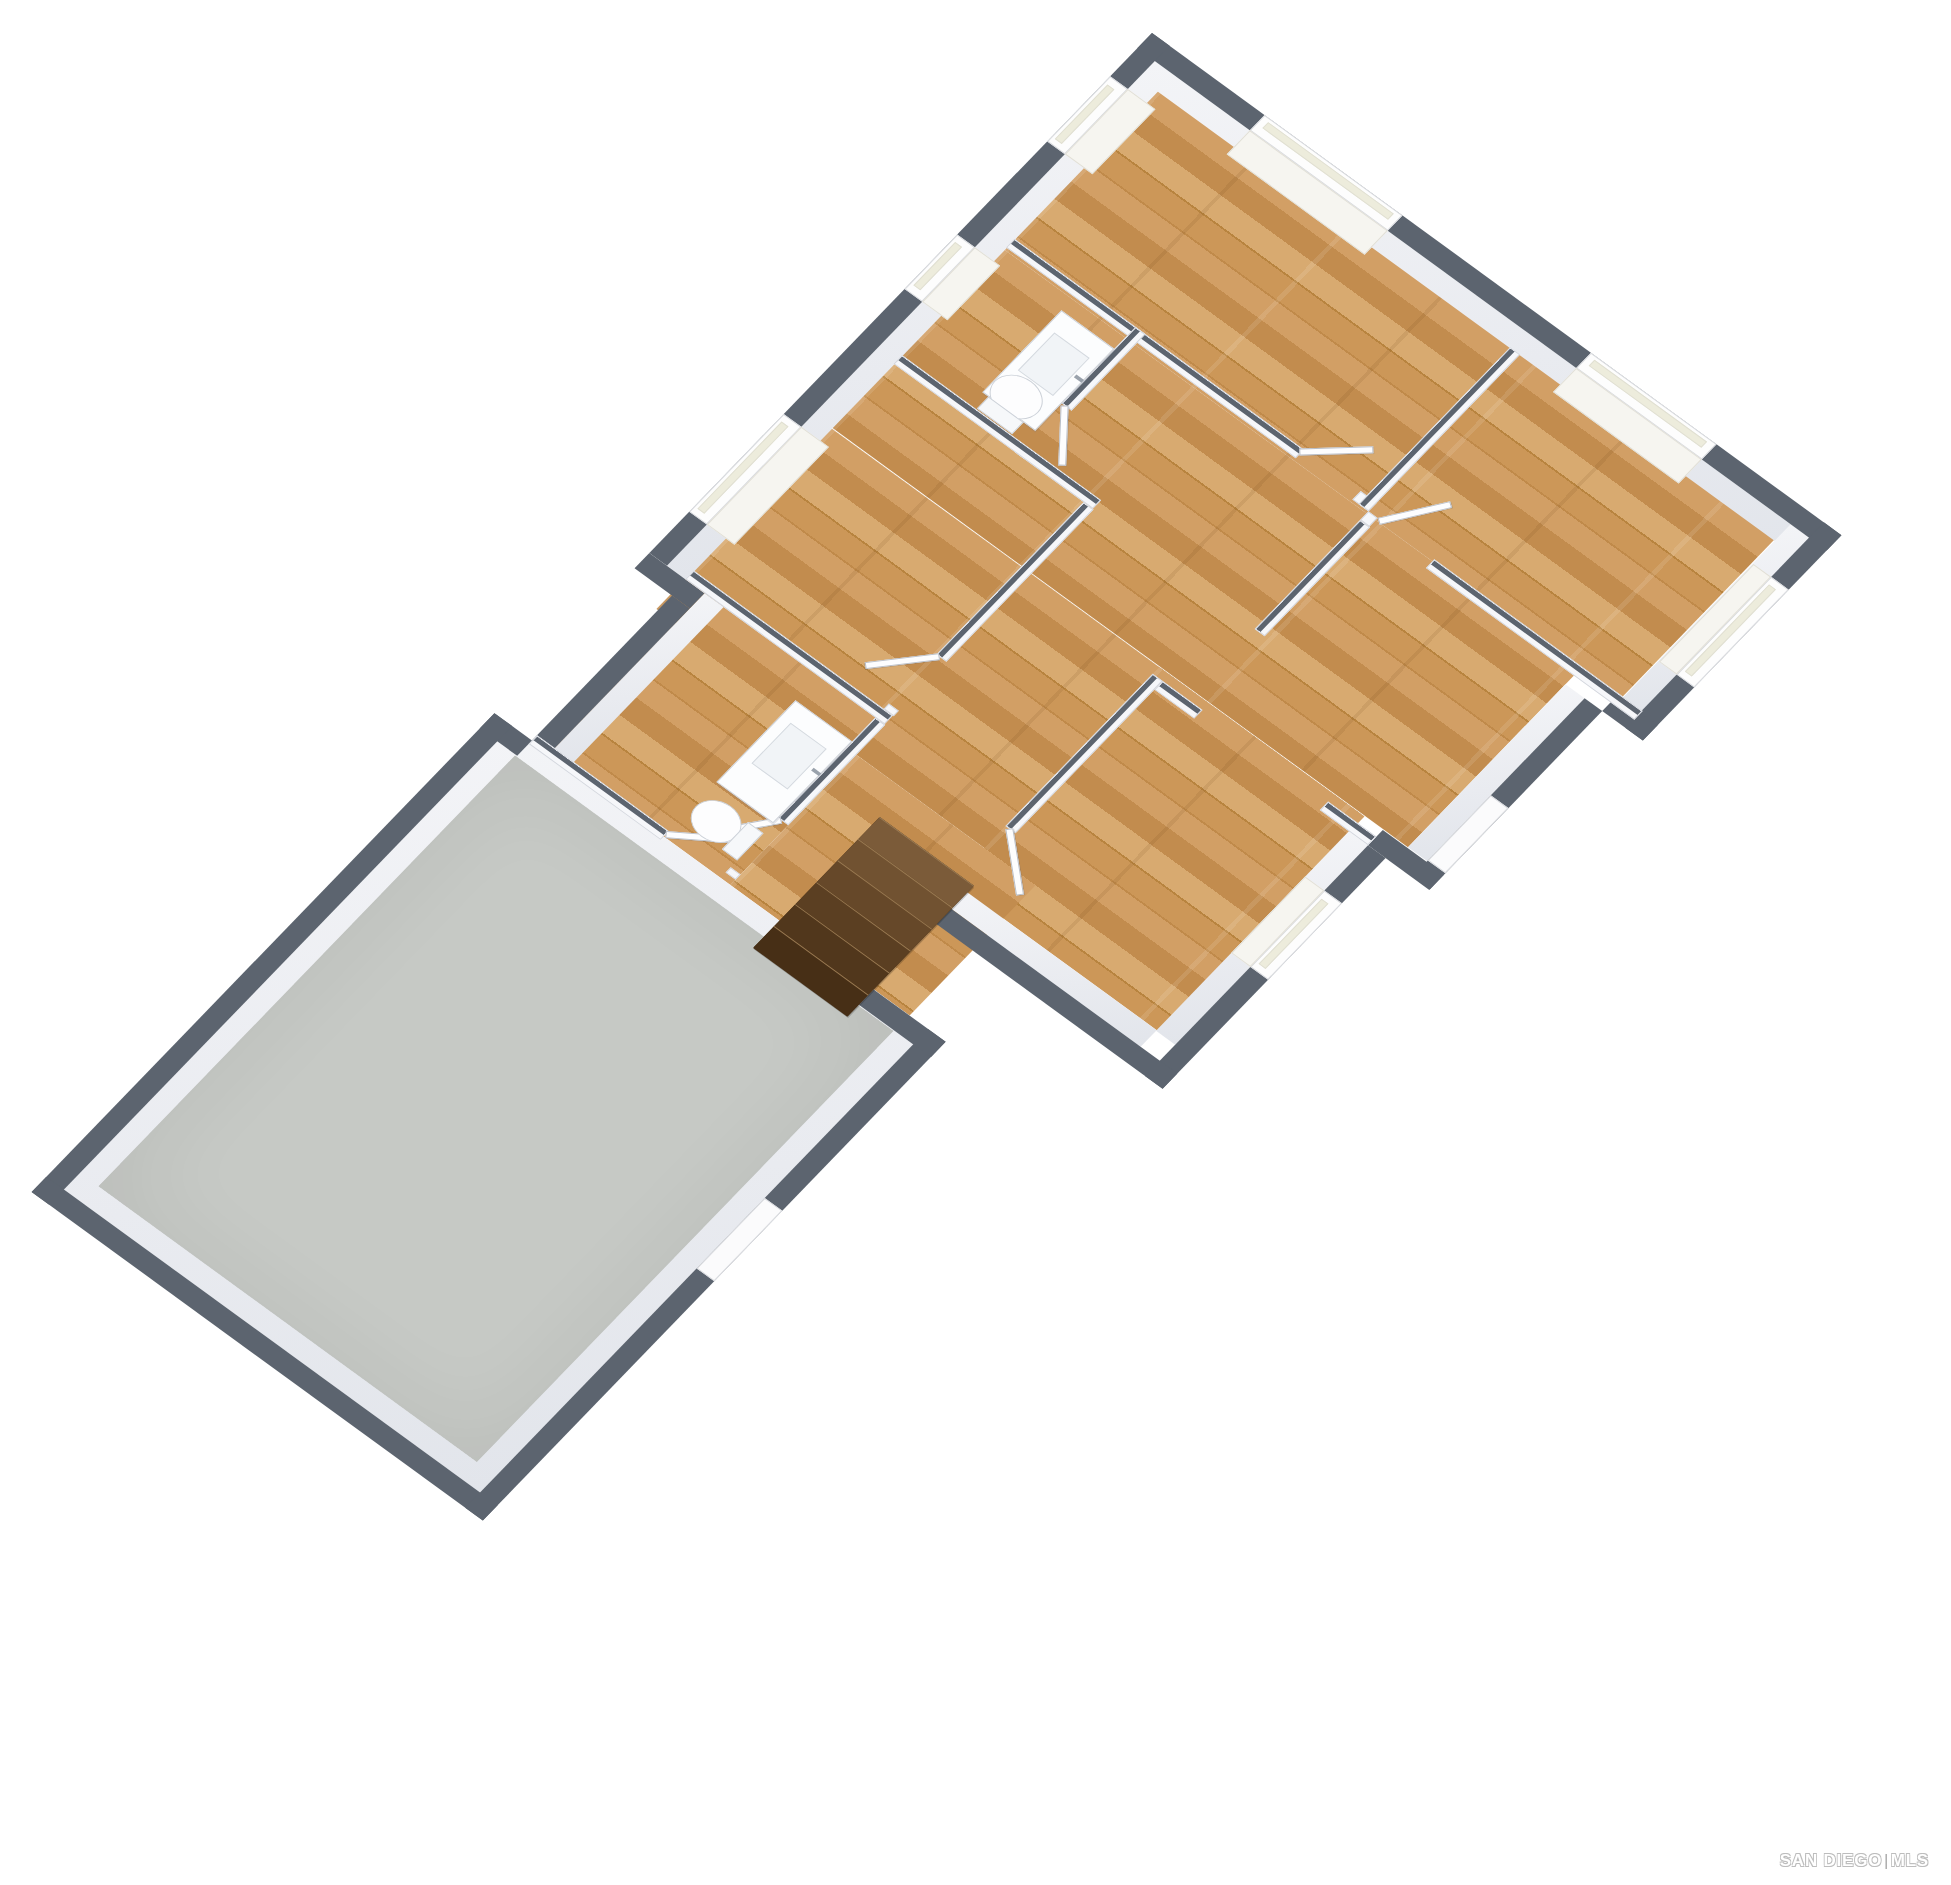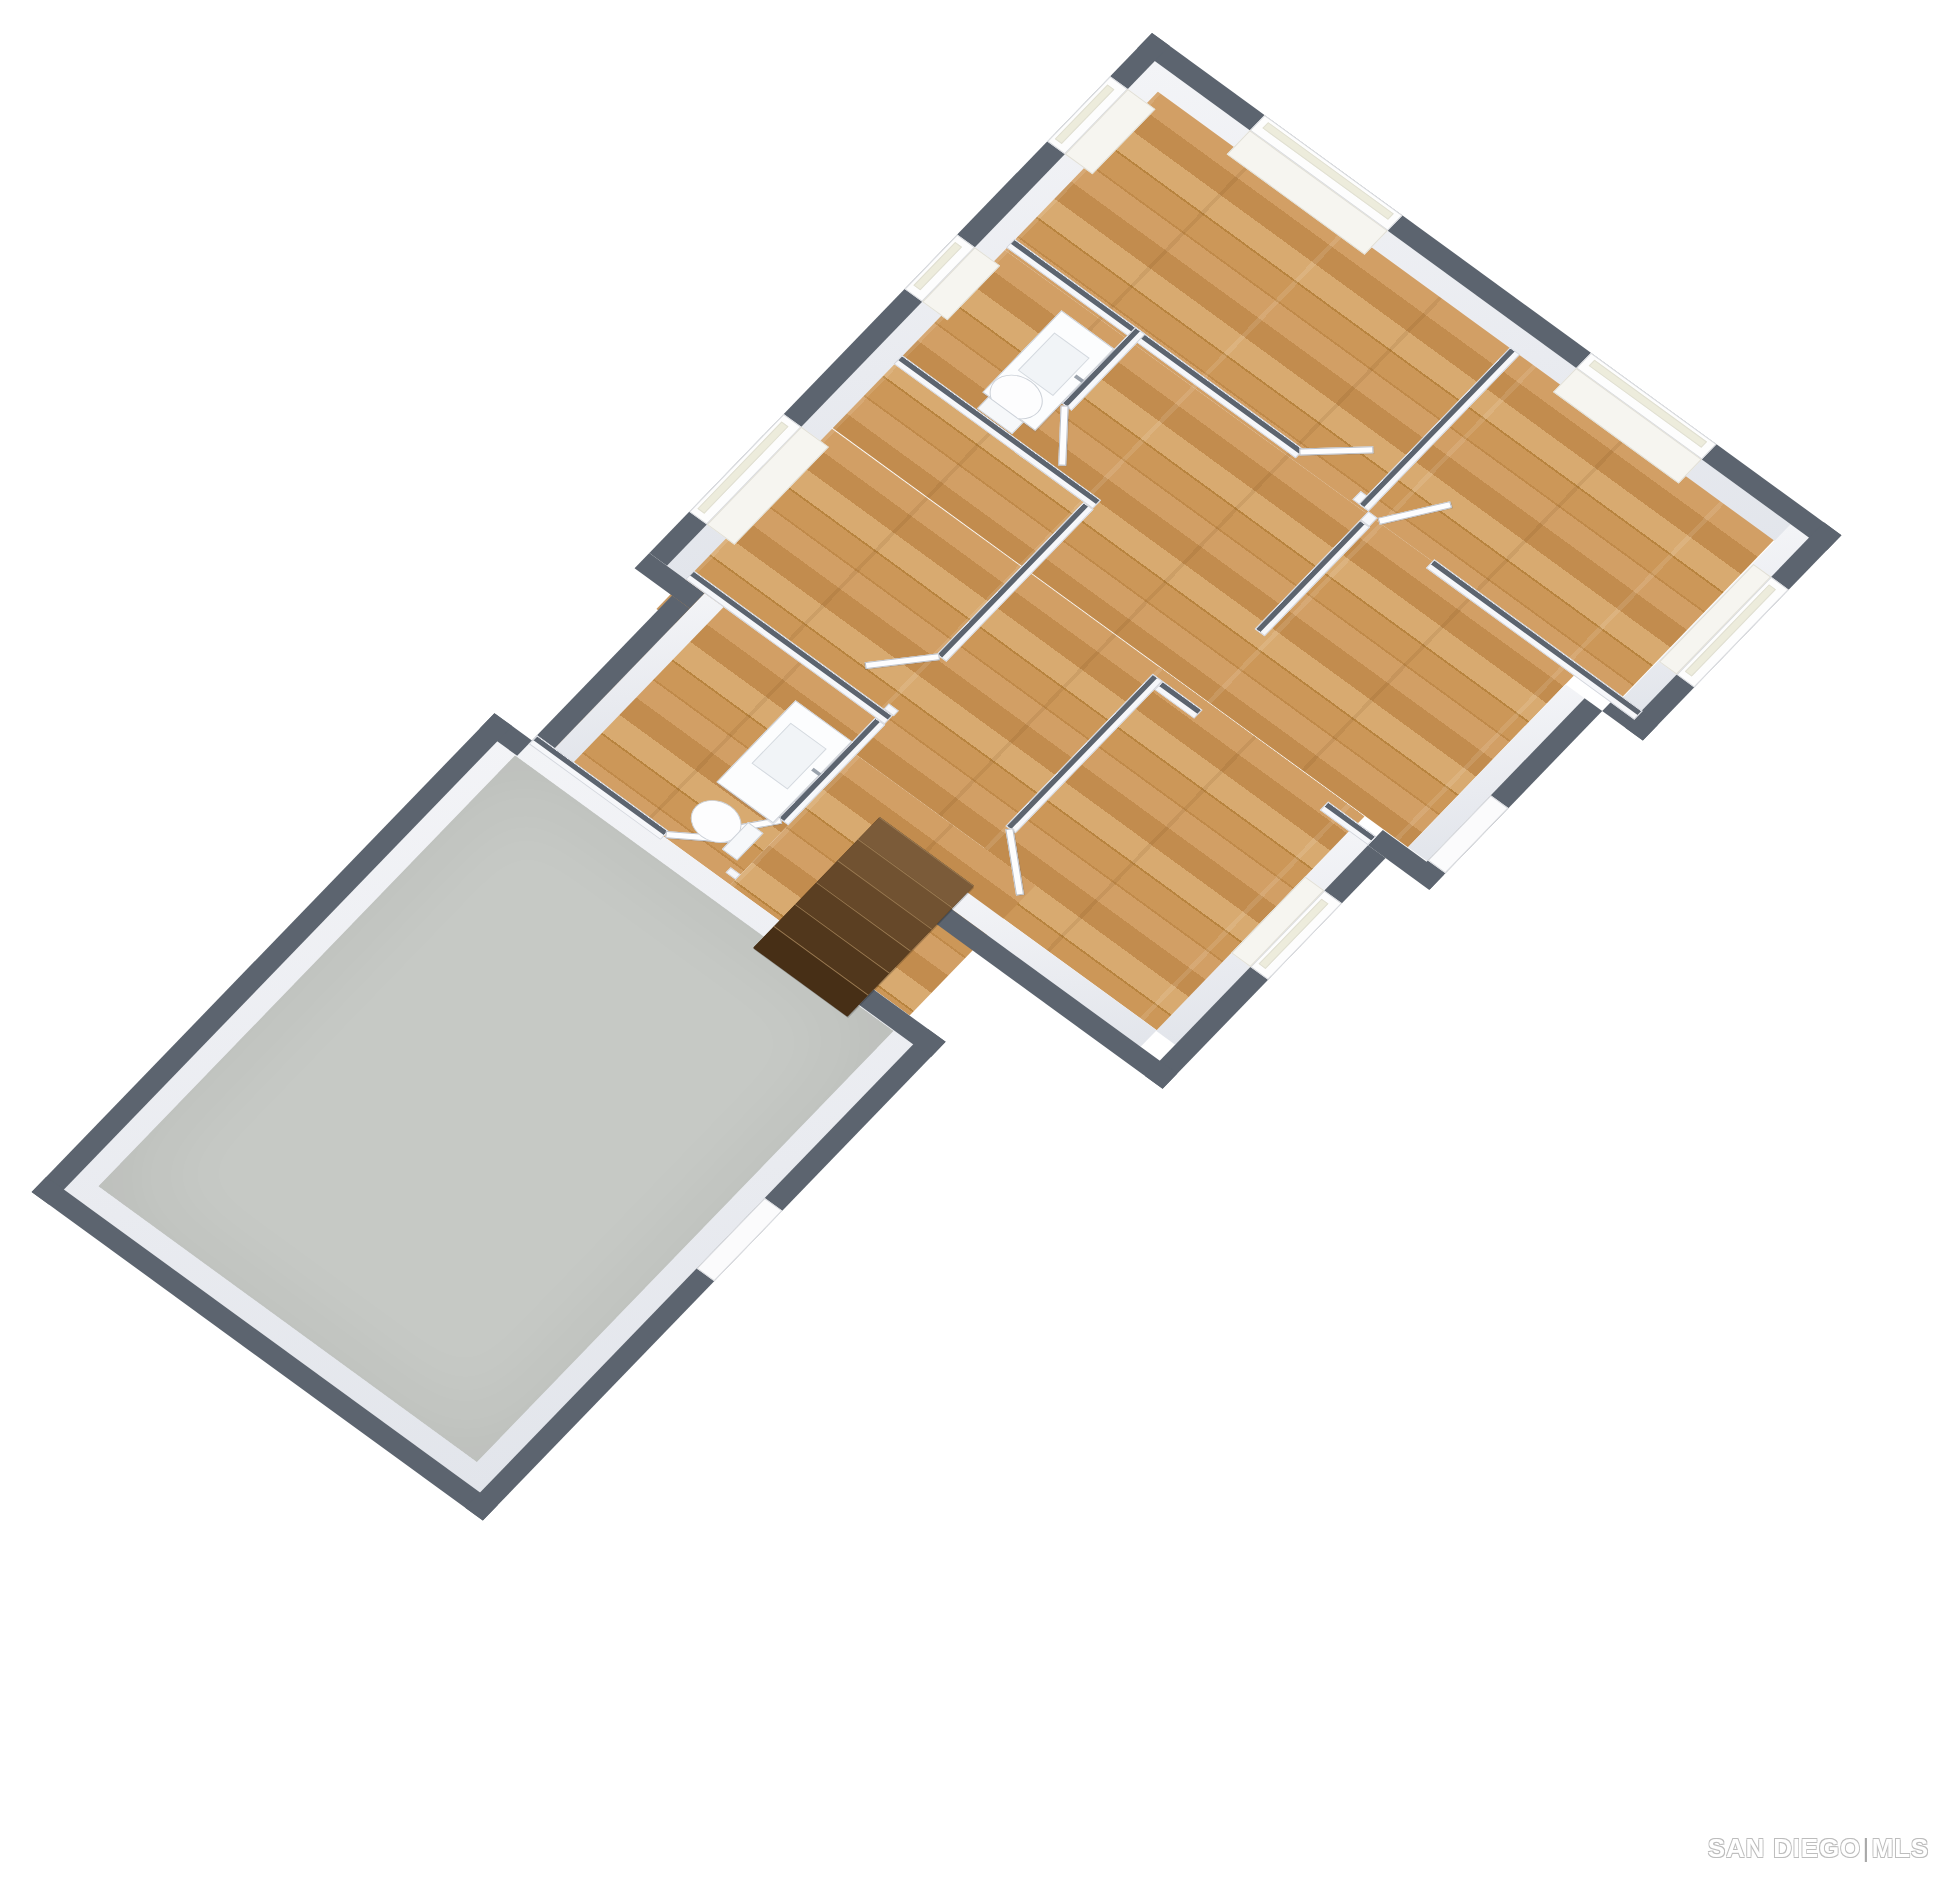--- a/index.html
+++ b/index.html
@@ -38,22 +38,22 @@
   .vanity{position:absolute;background:#fcfdfe;border:0.8px solid #ccd1d8;box-sizing:border-box;
           box-shadow:1.6px 1.6px 0 rgba(120,130,145,0.18);}
   .basin{position:absolute;background:#f1f4f7;border:0.8px solid #d4d9df;box-sizing:border-box;}
   .faucet{position:absolute;background:#9aa2ac;}
   .tbowl{position:absolute;background:#fdfdfe;border:0.8px solid #ccd1d8;border-radius:50%;box-sizing:border-box;}
   .ttank{position:absolute;background:#f6f8fa;border:0.8px solid #ccd1d8;box-sizing:border-box;}
   
   .stairs{position:absolute;background:#4c3419;box-shadow:1.6px 1.6px 0 rgba(0,0,0,0.2);}
   .step{position:absolute;left:0;width:100%;border-top:1.6px solid #9a7a52;box-sizing:border-box;}
   
-  #watermark{position:absolute;right:23px;bottom:21px;
-    font-size:26px;letter-spacing:0.8px;font-weight:bold;
+  #watermark{position:absolute;right:23px;bottom:14px;
+    font-size:17px;letter-spacing:0.8px;font-weight:bold;
     color:#ffffff;white-space:nowrap;
     text-shadow:-0.8px -0.8px 0 #bdbdbd,0.8px -0.8px 0 #bdbdbd,-0.8px 0.8px 0 #bdbdbd,0.8px 0.8px 0 #bdbdbd;margin-top:12px;}
   #watermark .sep{color:#a8a8a8;text-shadow:none;font-weight:normal;padding:0 1.6px;}
 </style>
 </head>
 <body>
 
 <div id="canvas">
   <div id="plan">
 

